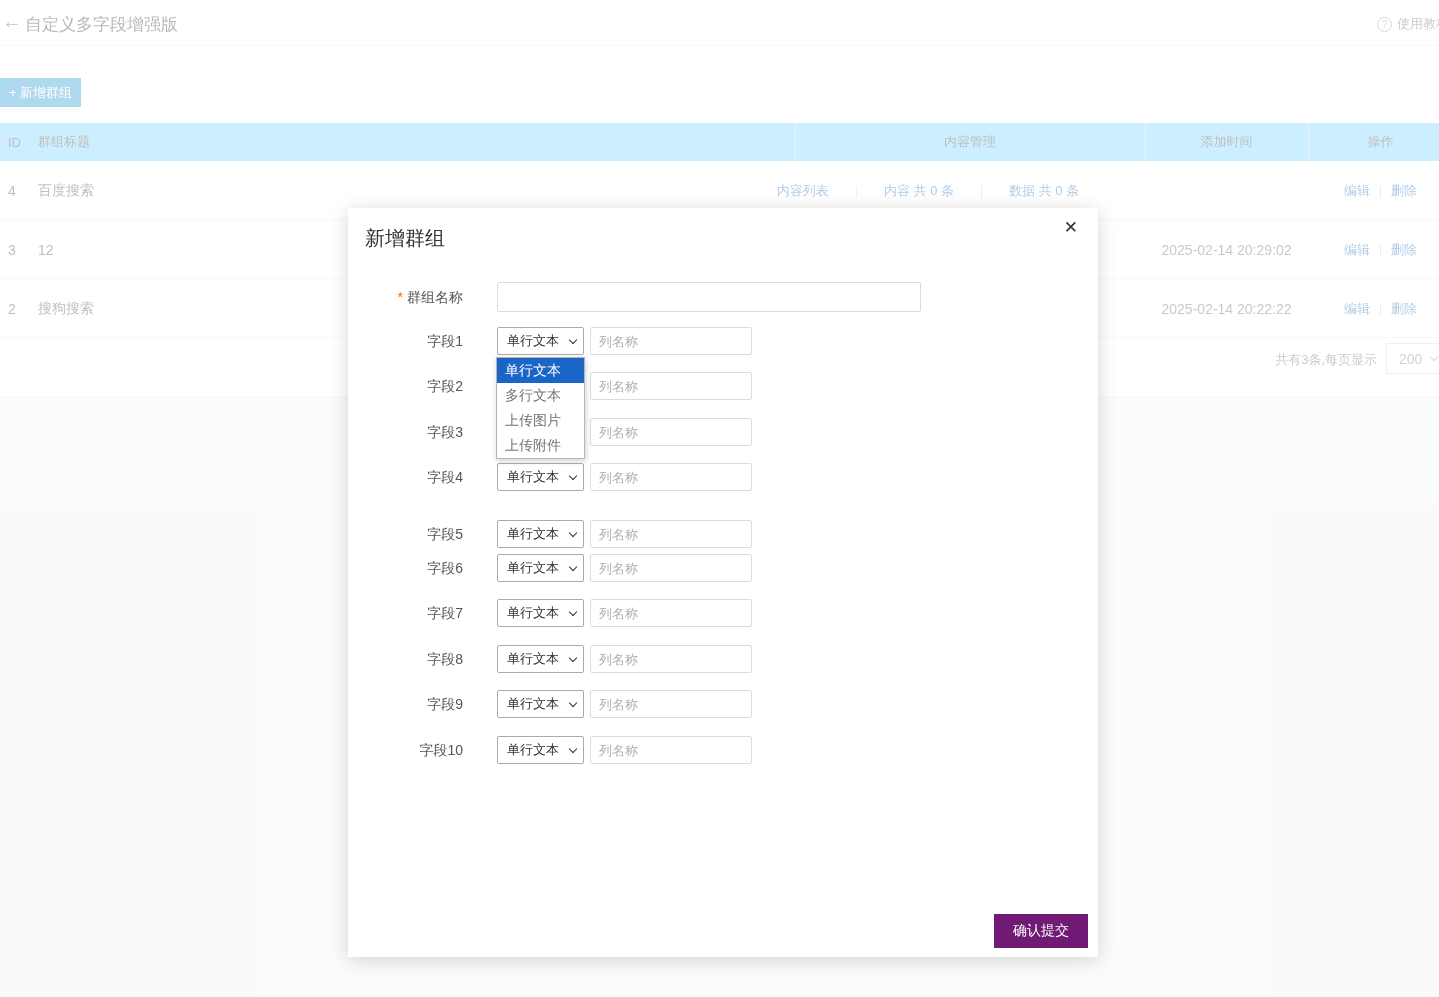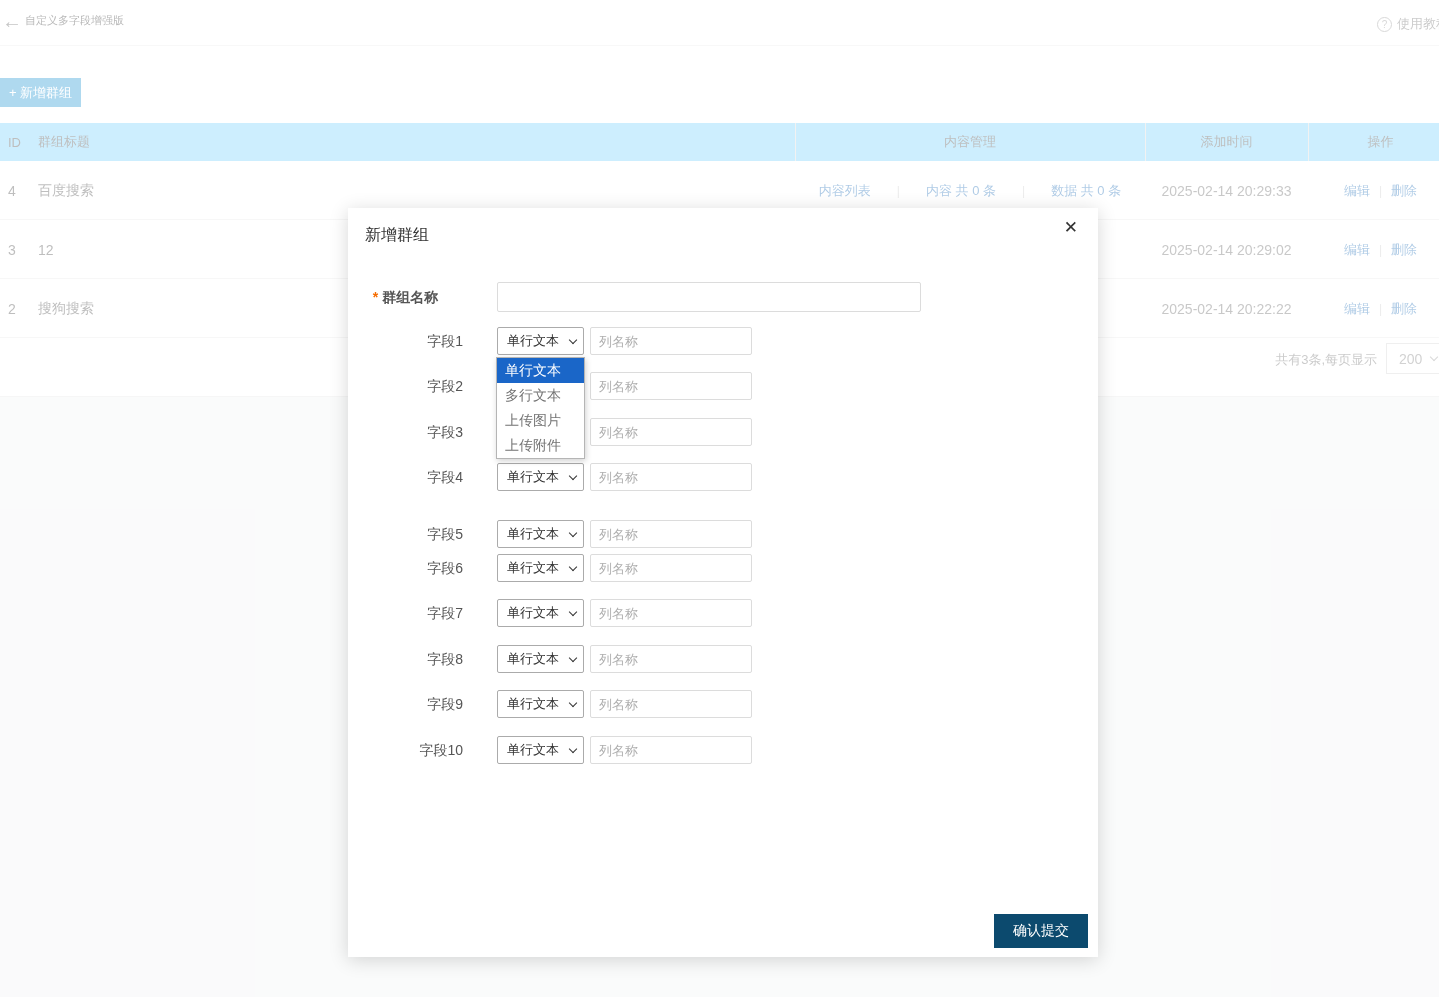--- a/index.html
+++ b/index.html
@@ -5,69 +5,69 @@
   * { margin:0; padding:0; box-sizing:border-box; }
   body { margin:0; background:#fff; }
   .page {
     position:relative; width:1439px; height:997px; overflow:hidden;
     background:#fff; font-family:"Liberation Sans", sans-serif;
     font-size:14px; color:#333;
   }
   
   .topbar { position:absolute; left:0; top:0; width:1439px; height:46px; border-bottom:1px solid #ededed; background:#fff; }
   .back { position:absolute; left:2px; top:10px; font-size:20px; color:#666; cursor:pointer; }
-  .page-title { position:absolute; left:25px; top:13px; font-size:11px; color:#444; }
+  .page-title { position:absolute; left:25px; top:13px; font-size:17px; color:#444; }
   .help { position:absolute; left:1377px; top:15px; display:flex; align-items:center; gap:5px; color:#777; font-size:13px; white-space:nowrap; }
   .qicon { width:15px; height:15px; border:1px solid #999; border-radius:50%; display:inline-flex; align-items:center; justify-content:center; font-size:10px; color:#999; flex:0 0 auto; }
   .add-btn { position:absolute; left:0; top:78px; width:81px; height:29px; background:#2f9bd6; color:#fff; font-size:13px; border:none; display:flex; align-items:center; justify-content:center; cursor:pointer; font-family:inherit; }
 
   .thead { position:absolute; left:0; top:123px; width:1439px; height:38px; background:#7dd3fc; }
   .th { position:absolute; top:0; height:38px; display:flex; align-items:center; color:#555; font-size:13px; }
   .th-id { left:8px; } .th-title { left:38px; }
   .th-content { left:795px; width:350px; justify-content:center; }
   .th-time { left:1145px; width:163px; justify-content:center; }
   .th-ops { left:1308px; width:145px; justify-content:center; }
   .th-div { position:absolute; top:0; height:38px; width:1px; background:#dedede; }
 
   .trow { position:absolute; left:0; width:1439px; height:59px; border-bottom:1px solid #ebebeb; background:#fff; }
   .r0 { top:161px; } .r1 { top:220px; } .r2 { top:279px; }
   .cell { position:absolute; top:0; height:59px; display:flex; align-items:center; color:#555; }
   .c-id { left:8px; } .c-title { left:38px; }
-  .c-content { left:795px; width:350px; justify-content:center; gap:26px; font-size:13px; }
+  .c-content { left:753px; width:350px; justify-content:center; gap:26px; font-size:13px; }
   .c-time { left:1145px; width:163px; justify-content:center; color:#707070; }
   .c-ops { left:1308px; width:145px; justify-content:center; gap:9px; font-size:13px; }
   .link { color:#2f78bd; cursor:pointer; }
   .sep { color:#ccc; font-size:12px; }
 
   .pagerow { position:absolute; left:0; top:338px; width:1439px; height:59px; border-bottom:1px solid #e6e6e6; background:#fff; }
   .psummary { position:absolute; top:351px; right:62px; font-size:13px; color:#777; }
   .psize { position:absolute; left:1386px; top:343px; width:58px; height:31px; border:1px solid #d5d5d5; background:#fff; display:flex; align-items:center; padding-left:12px; gap:9px; color:#888; font-size:14px; cursor:pointer; }
   .below { position:absolute; left:0; top:397px; width:1439px; height:600px; background:#f2f3f4; }
 
   
   .overlay { position:absolute; left:0; top:0; width:1439px; height:997px; background:rgba(255,255,255,0.62); z-index:5; }
 
   
   .modal { position:absolute; left:348px; top:208px; width:750px; height:749px; background:#fff; z-index:10; box-shadow:0 3px 18px rgba(0,0,0,0.16); }
-  .m-title { position:absolute; left:17px; top:17px; font-size:16px; color:#333; }
+  .m-title { position:absolute; left:17px; top:17px; font-size:20px; color:#333; }
   .m-close { position:absolute; right:20px; top:11px; font-size:17px; color:#333; cursor:pointer; line-height:1; }
   .req { color:#f56c00; margin-right:4px; }
-  .gn-label { position:absolute; left:0; top:74px; width:115px; text-align:center; line-height:30px; color:#555;font-weight:bold; }
+  .gn-label { position:absolute; left:0; top:74px; width:115px; text-align:right; line-height:30px; color:#555; }
   .gn-input { position:absolute; left:149px; top:74px; width:424px; height:30px; border:1px solid #dcdcdc; border-radius:2px; padding:0 8px; font-size:13px; font-family:inherit; color:#333; }
   .frow { position:absolute; left:0; width:750px; height:28px; }
   .flabel { position:absolute; left:0; top:0; width:115px; text-align:right; line-height:28px; color:#555; }
   .fselect { position:absolute; left:149px; top:0; width:87px; height:28px; border:1px solid #ababab; border-radius:2px; background:#fff; display:flex; align-items:center; justify-content:space-between; padding:0 7px 0 9px; font-size:13px; color:#333; cursor:pointer; }
   .chev { width:6px; height:6px; border-right:1.6px solid #333; border-bottom:1.6px solid #333; transform:rotate(45deg); margin-top:-3px; flex:0 0 auto; }
   .chev-lite { border-color:#999; }
   .finput { position:absolute; left:242px; top:0; width:162px; height:28px; border:1px solid #dcdcdc; border-radius:2px; padding:0 8px; font-size:13px; font-family:inherit; color:#4d7c0f; }
   .finput::placeholder, .gn-input::placeholder { color:#aeaeae; }
   .dropdown { position:absolute; left:148px; top:149px; width:89px; background:#fff; border:1px solid #b5b5b5; box-shadow:1px 2px 6px rgba(0,0,0,0.18); z-index:20; }
   .dd-opt { height:25px; line-height:25px; padding-left:8px; font-size:14px; color:#737373; cursor:pointer; white-space:nowrap; }
   .dd-opt.active { background:#1a66c8; color:#fff; }
-  .submit { position:absolute; right:10px; bottom:9px; width:94px; height:34px; background:#0c4a6e; color:#fff; border:none; font-size:14px; cursor:pointer; font-family:inherit; }
+  .submit { position:absolute; right:10px; bottom:9px; width:94px; height:34px; background:#701a75; color:#fff; border:none; font-size:14px; cursor:pointer; font-family:inherit; }
 </style>
 </head>
 <body>
 
 <div class="page">
 
   <div class="topbar">
     <span class="back">←</span>
     <span class="page-title">自定义多字段增强版</span>
     <span class="help">
@@ -92,21 +92,20 @@
   <div class="trow r0">
     <span class="cell c-id">4</span>
     <span class="cell c-title">百度搜索</span>
     <span class="cell c-content">
       <span class="link">内容列表</span>
       <span class="sep">|</span>
       <span class="link">内容 共 0 条</span>
       <span class="sep">|</span>
       <span class="link">数据 共 0 条</span>
     </span>
-    <span class="cell c-time">2025-02-14 20:29:33</span>
     <span class="cell c-ops">
       <span class="link">编辑</span>
       <span class="sep">|</span>
       <span class="link">删除</span>
     </span>
   </div>
 
   <div class="trow r1">
     <span class="cell c-id">3</span>
     <span class="cell c-title">12</span>

